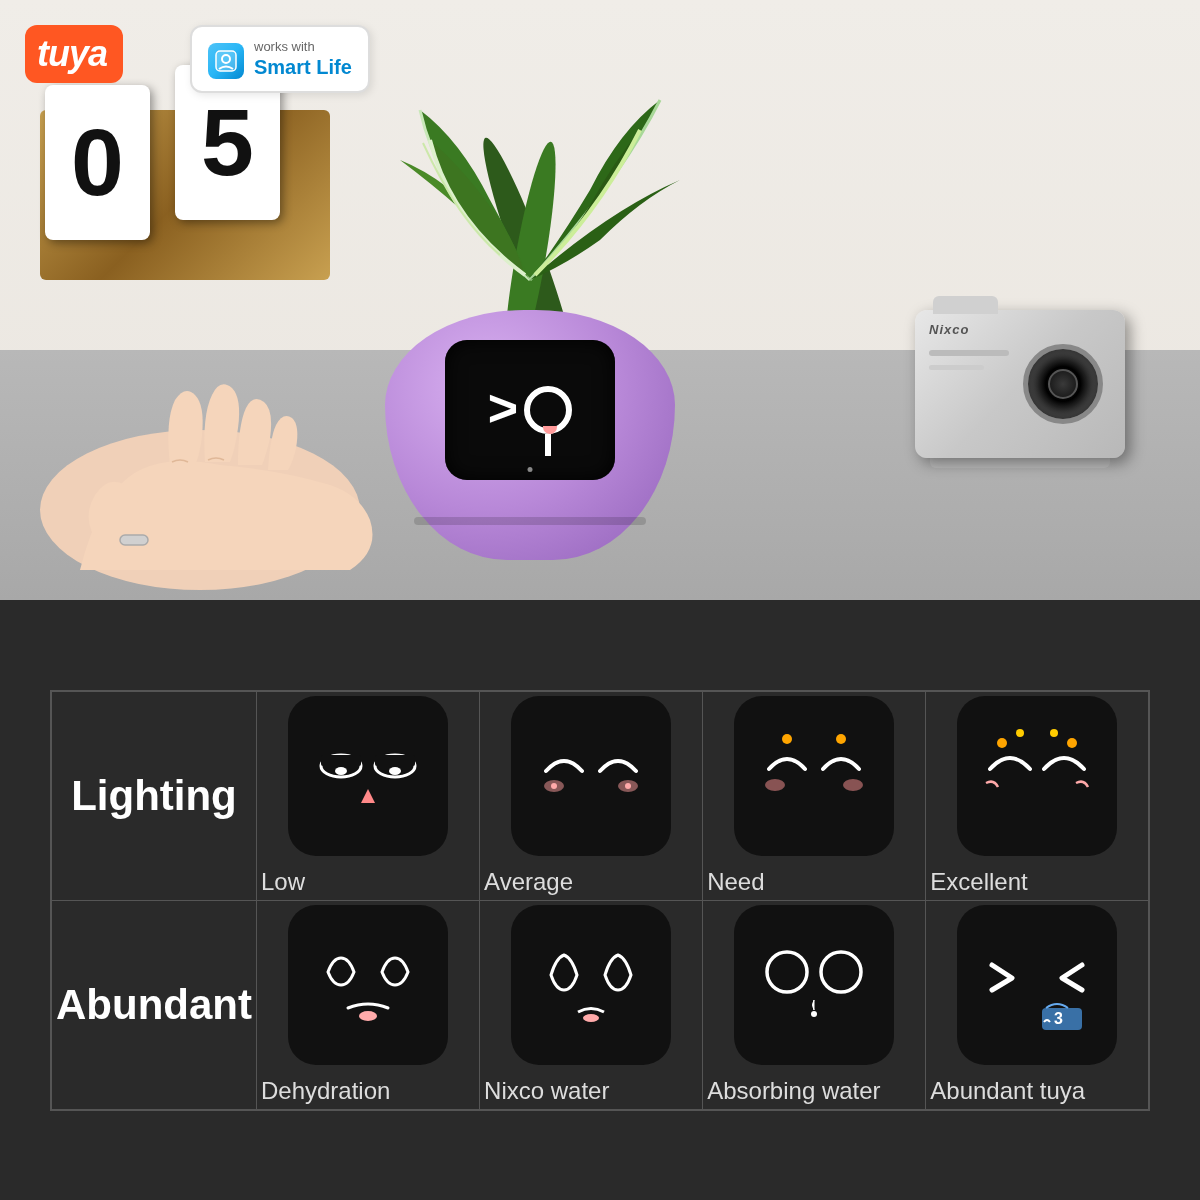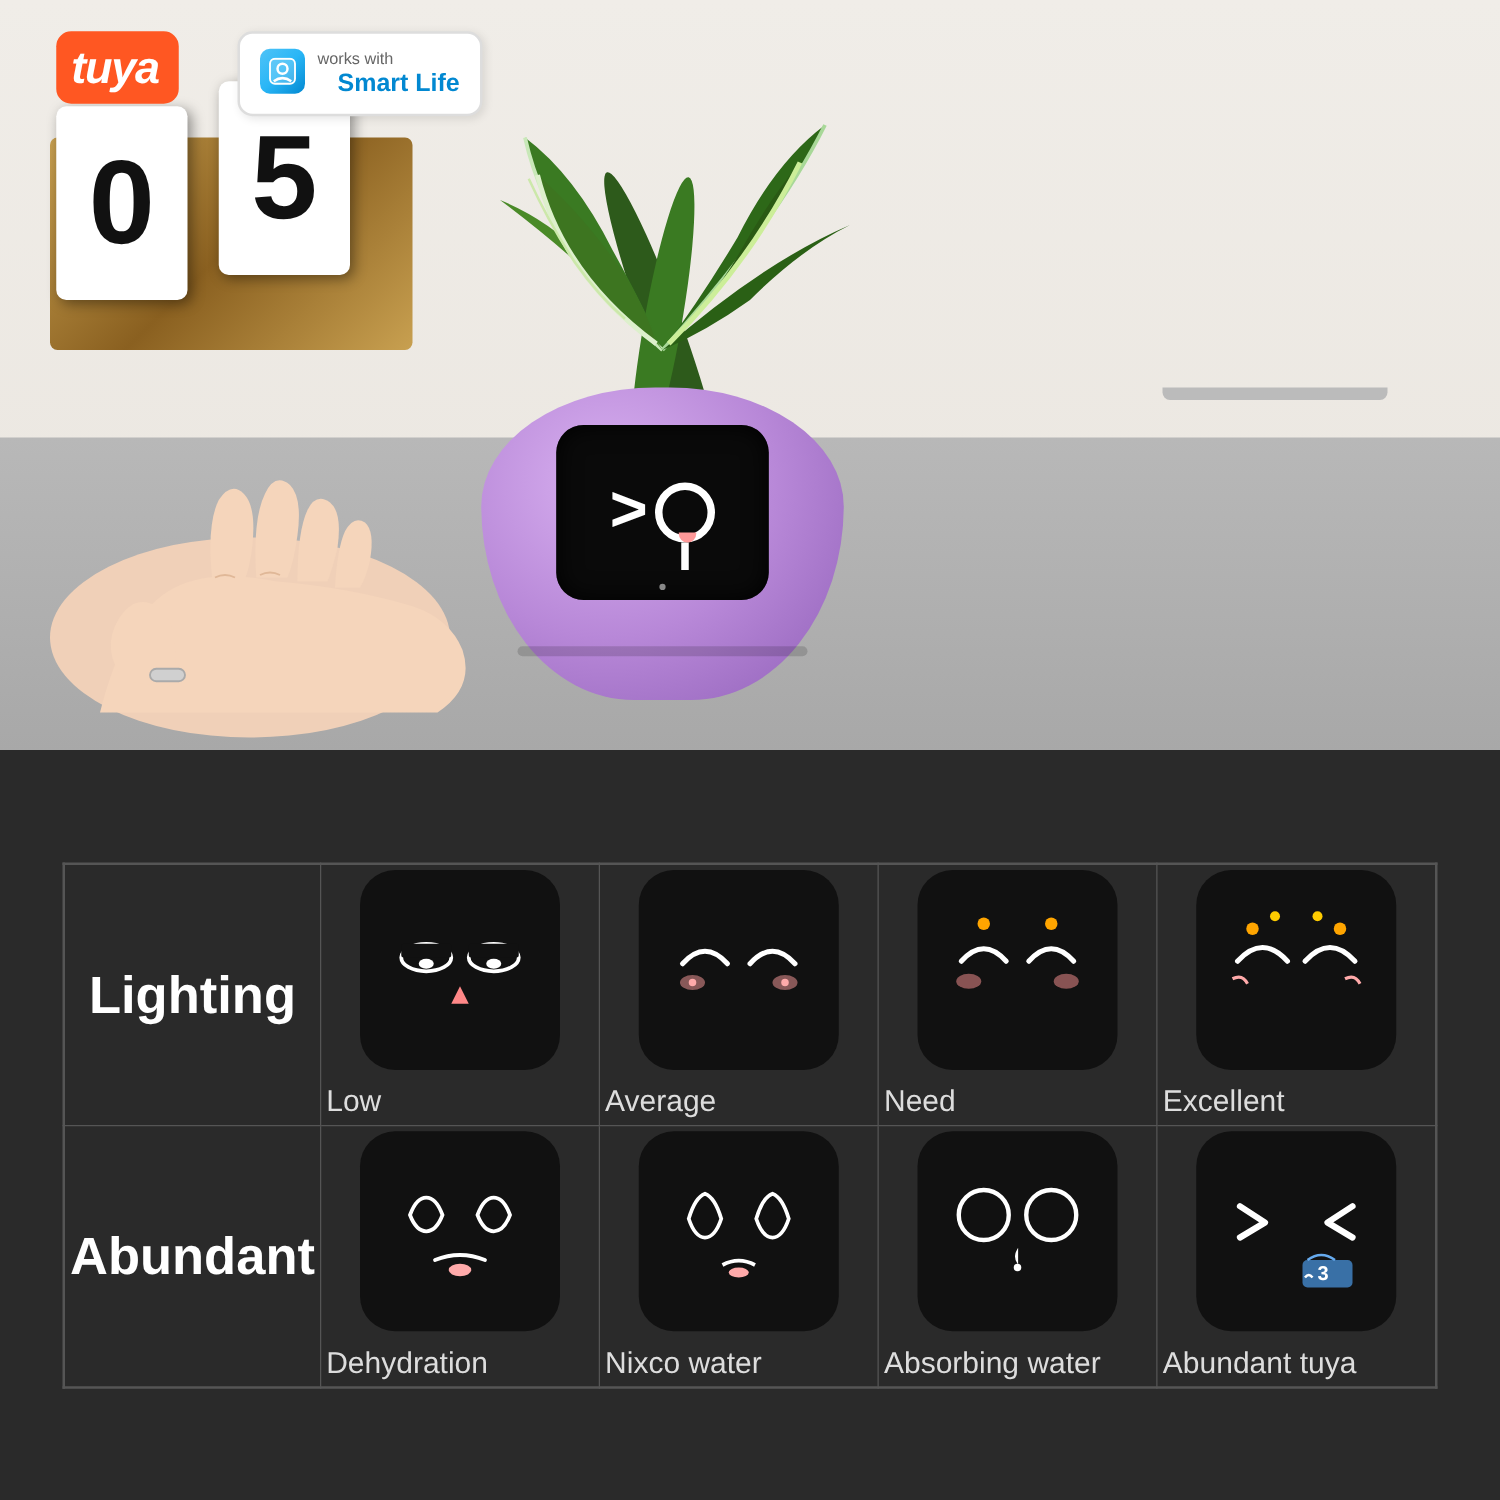--- a/index.html
+++ b/index.html
@@ -40,42 +40,41 @@
     .tuya-badge {
       position: absolute;
       top: 25px;
       left: 25px;
       background: #ff5722;
       border-radius: 12px;
       padding: 8px 16px 8px 12px;
       display: flex;
       align-items: flex-end;
       z-index: 20;
-      margin-left: 20px;
     }
 
     .tuya-text {
       color: #fff;
       font-size: 36px;
       font-weight: 900;
       font-style: italic;
       letter-spacing: -1px;
     }
 
     
     .smart-life-badge {
       position: absolute;
       top: 25px;
       left: 190px;
       background: #fff;
       border: 2px solid #ddd;
       border-radius: 12px;
       padding: 12px 16px;
       display: flex;
-      align-items: flex-start;
+      align-items: flex-end;
       gap: 10px;
       z-index: 20;
       box-shadow: 2px 2px 8px rgba(0,0,0,0.1);
     }
 
     .smart-life-icon {
       width: 36px;
       height: 36px;
       background: linear-gradient(135deg, #4fc3f7 0%, #29b6f6 50%, #0288d1 100%);
       border-radius: 8px;
@@ -95,21 +94,20 @@
       font-size: 13px;
       color: #666;
       line-height: 1.2;
     }
 
     .smart-life-name {
       font-size: 20px;
       font-weight: 700;
       color: #0288d1;
       line-height: 1.2;
-      margin-left: 16px;
     }
 
     
     .bottom-section {
       width: 1200px;
       height: 600px;
       background: #2a2a2a;
       display: flex;
       align-items: center;
       justify-content: center;
@@ -261,20 +259,29 @@
         </div>
 
         <div style="position:absolute; bottom:8px; left:50%; transform:translateX(-50%); width:5px; height:5px; background:#888; border-radius:50%;"></div>
       </div>
 
       <div style="position:absolute; bottom:35px; left:10%; width:80%; height:8px; background:rgba(0,0,0,0.15); border-radius:4px;"></div>
     </div>
   </div>
 
   <div style="position:absolute; bottom:100px; right:55px; width:230px; height:190px; z-index:8;">
+    <div style="width:210px; height:148px; background:linear-gradient(135deg,#e8e8e8,#c8c8c8,#b8b8b8); border-radius:12px; position:relative; box-shadow:5px 5px 15px rgba(0,0,0,0.4);">
+      <div style="position:absolute; top:-14px; left:18px; width:65px; height:18px; background:#d0d0d0; border-radius:6px 6px 0 0;"></div>
+      <span style="position:absolute; top:12px; left:14px; font-size:13px; color:#555; font-style:italic; font-weight:bold; letter-spacing:1px;">Nixco</span>
+      <div style="position:absolute; right:22px; top:50%; transform:translateY(-50%); width:80px; height:80px; background:radial-gradient(circle,#222 0%,#000 35%,#333 55%,#666 75%,#999 90%,#bbb 100%); border-radius:50%; border:5px solid #888; box-shadow:inset 0 0 10px rgba(0,0,0,0.8);">
+        <div style="position:absolute; top:50%; left:50%; transform:translate(-50%,-50%); width:30px; height:30px; background:radial-gradient(circle,#3a3a3a,#111); border-radius:50%; border:2px solid #555;"></div>
+      </div>
+      <div style="position:absolute; left:14px; top:40px; width:80px; height:6px; background:#bbb; border-radius:3px;"></div>
+      <div style="position:absolute; left:14px; top:55px; width:55px; height:5px; background:#ccc; border-radius:3px;"></div>
+    </div>
 
     <div style="width:180px; height:10px; background:#bbb; border-radius:0 0 6px 6px; margin-left:15px;"></div>
   </div>
 </div>
 
 <div class="bottom-section">
   <table class="feature-table">
     <tbody>
 
       <tr>

